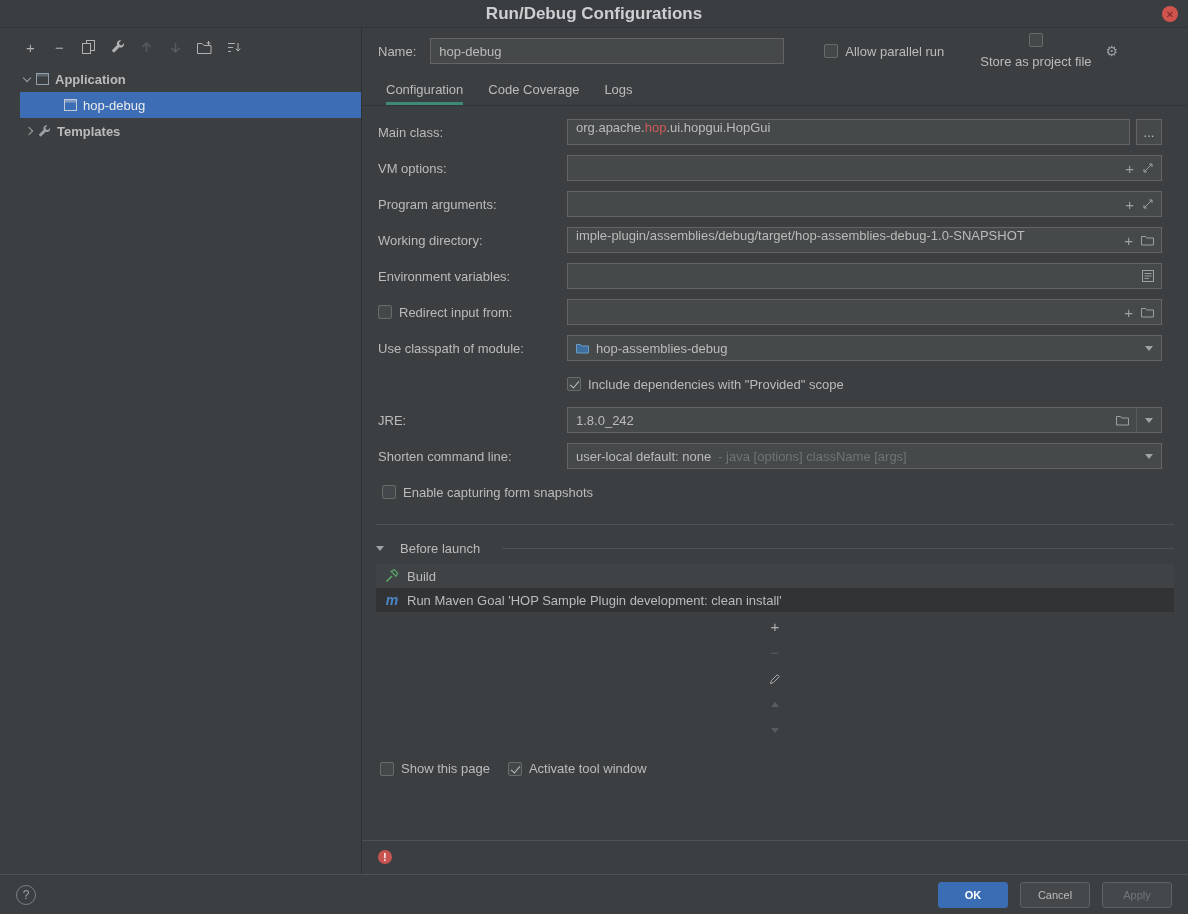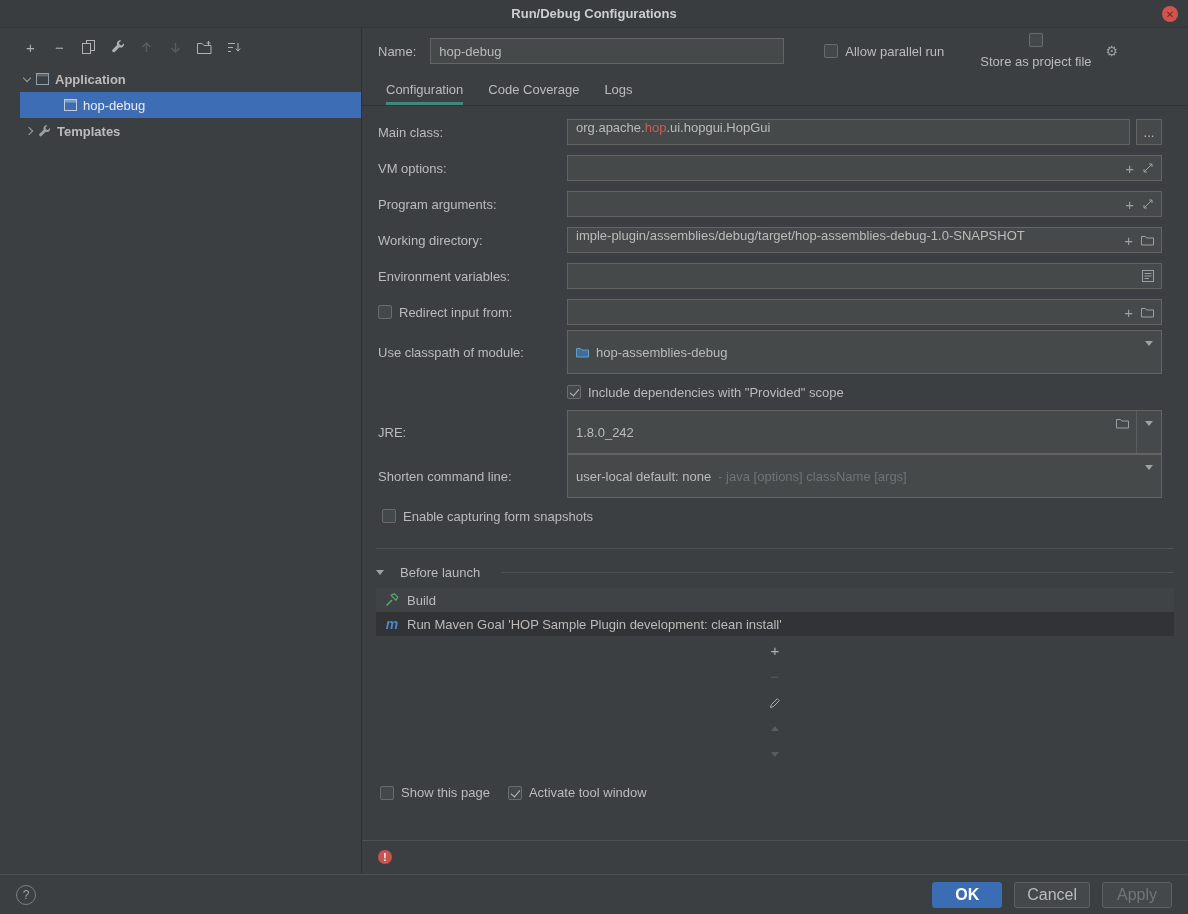--- a/index.html
+++ b/index.html
@@ -4,21 +4,21 @@
 <style>
   * { box-sizing: border-box; margin: 0; padding: 0; }
   html,body { background:#2b2b2b; }
   body { font-family:"Liberation Sans","DejaVu Sans",sans-serif; }
   .dialog { width:1188px; height:914px; background:#3c3f41; color:#bbbbbb; font-size:13px;
             display:flex; flex-direction:column; overflow:hidden; position:relative; }
 
   
   .titlebar { flex:0 0 28px; display:flex; align-items:center; justify-content:center;
               position:relative; background:#3a3d3f; border-bottom:1px solid #323537; }
-  .titlebar .title { font-weight:bold; color:#ccced1; font-size:13px; }
+  .titlebar .title { font-weight:bold; color:#ccced1; font-size:17px; }
   .close-btn { position:absolute; right:10px; top:6px; width:16px; height:16px; border-radius:50%;
                background:#d0534e; color:#702723; font-size:10px; font-weight:bold;
                display:flex; align-items:center; justify-content:center; cursor:default; }
 
   
   .content { flex:1; display:flex; min-height:0; }
   .sidebar { flex:0 0 362px; border-right:1px solid #2e3032; display:flex; flex-direction:column; }
   .main { flex:1; display:flex; flex-direction:column; min-width:0; }
 
   
@@ -61,21 +61,21 @@
   .fwrap { flex:1; display:flex; align-items:center; margin-right:10px; min-width:0; }
   .field { flex:1; height:26px; background:#45494a; border:1px solid #646464; display:flex;
            align-items:center; padding:0 54px 10px 8px; color:#bbbbbb; position:relative;
            white-space:nowrap; overflow:hidden; }
   .ficons { position:absolute; right:7px; top:0; bottom:0; display:flex; align-items:center; gap:8px;
             color:#9aa0a4; }
   .plus-g { font-size:15px; color:#9aa0a4; line-height:1; }
   .browse-btn { width:26px; height:26px; margin-left:6px; background:#45494a; border:1px solid #646464;
                 color:#bbbbbb; display:flex; align-items:center; justify-content:center; flex:0 0 auto; }
   .match { color:#cf5b56; }
-  .combo { flex:1; height:44px; background:#45494a; border:1px solid #646464; display:flex;
+  .combo { flex:1; height:26px; background:#45494a; border:1px solid #646464; display:flex;
            align-items:center; gap:7px; padding:0 28px 0 8px; position:relative; white-space:nowrap;
            overflow:hidden; }
   .tri-down { width:0; height:0; border-left:4px solid transparent; border-right:4px solid transparent;
               border-top:5px solid #9ea3a6; }
   .combo .arrow { position:absolute; right:8px; top:10px; }
   .combo .divider { position:absolute; right:24px; top:0; bottom:0; width:1px; background:#5a5d5f; }
   .combo .pre-arrow-icon { position:absolute; right:32px; top:7px; }
   .hint { color:#6e7477; }
 
   
@@ -105,21 +105,21 @@
   .warn-bold { font-weight:bold; }
 
   
   .footer { flex:0 0 40px; border-top:1px solid #4f5254; display:flex; align-items:center;
             padding:0 16px; gap:12px; }
   .help-btn { width:20px; height:20px; border-radius:50%; border:1px solid #7b8084; color:#9da1a4;
               display:flex; align-items:center; justify-content:center; font-size:12px; }
   .footer .spacer { flex:1; }
   .btn { height:26px; min-width:70px; padding:0 12px; border:1px solid #5e6265; background:#44484b;
          color:#bbbbbb; display:flex; align-items:center; justify-content:center; border-radius:3px;
-         font-size:16px; cursor:default; }
+         font-size:11px; cursor:default; }
   .btn.primary { background:#3a6db3; border-color:#3a6db3; color:#ffffff; font-weight:bold; }
   .btn.disabled { color:#72767a; }
 
   svg { display:block; }
 </style>
 </head>
 <body>
 
 <div class="dialog">
 

